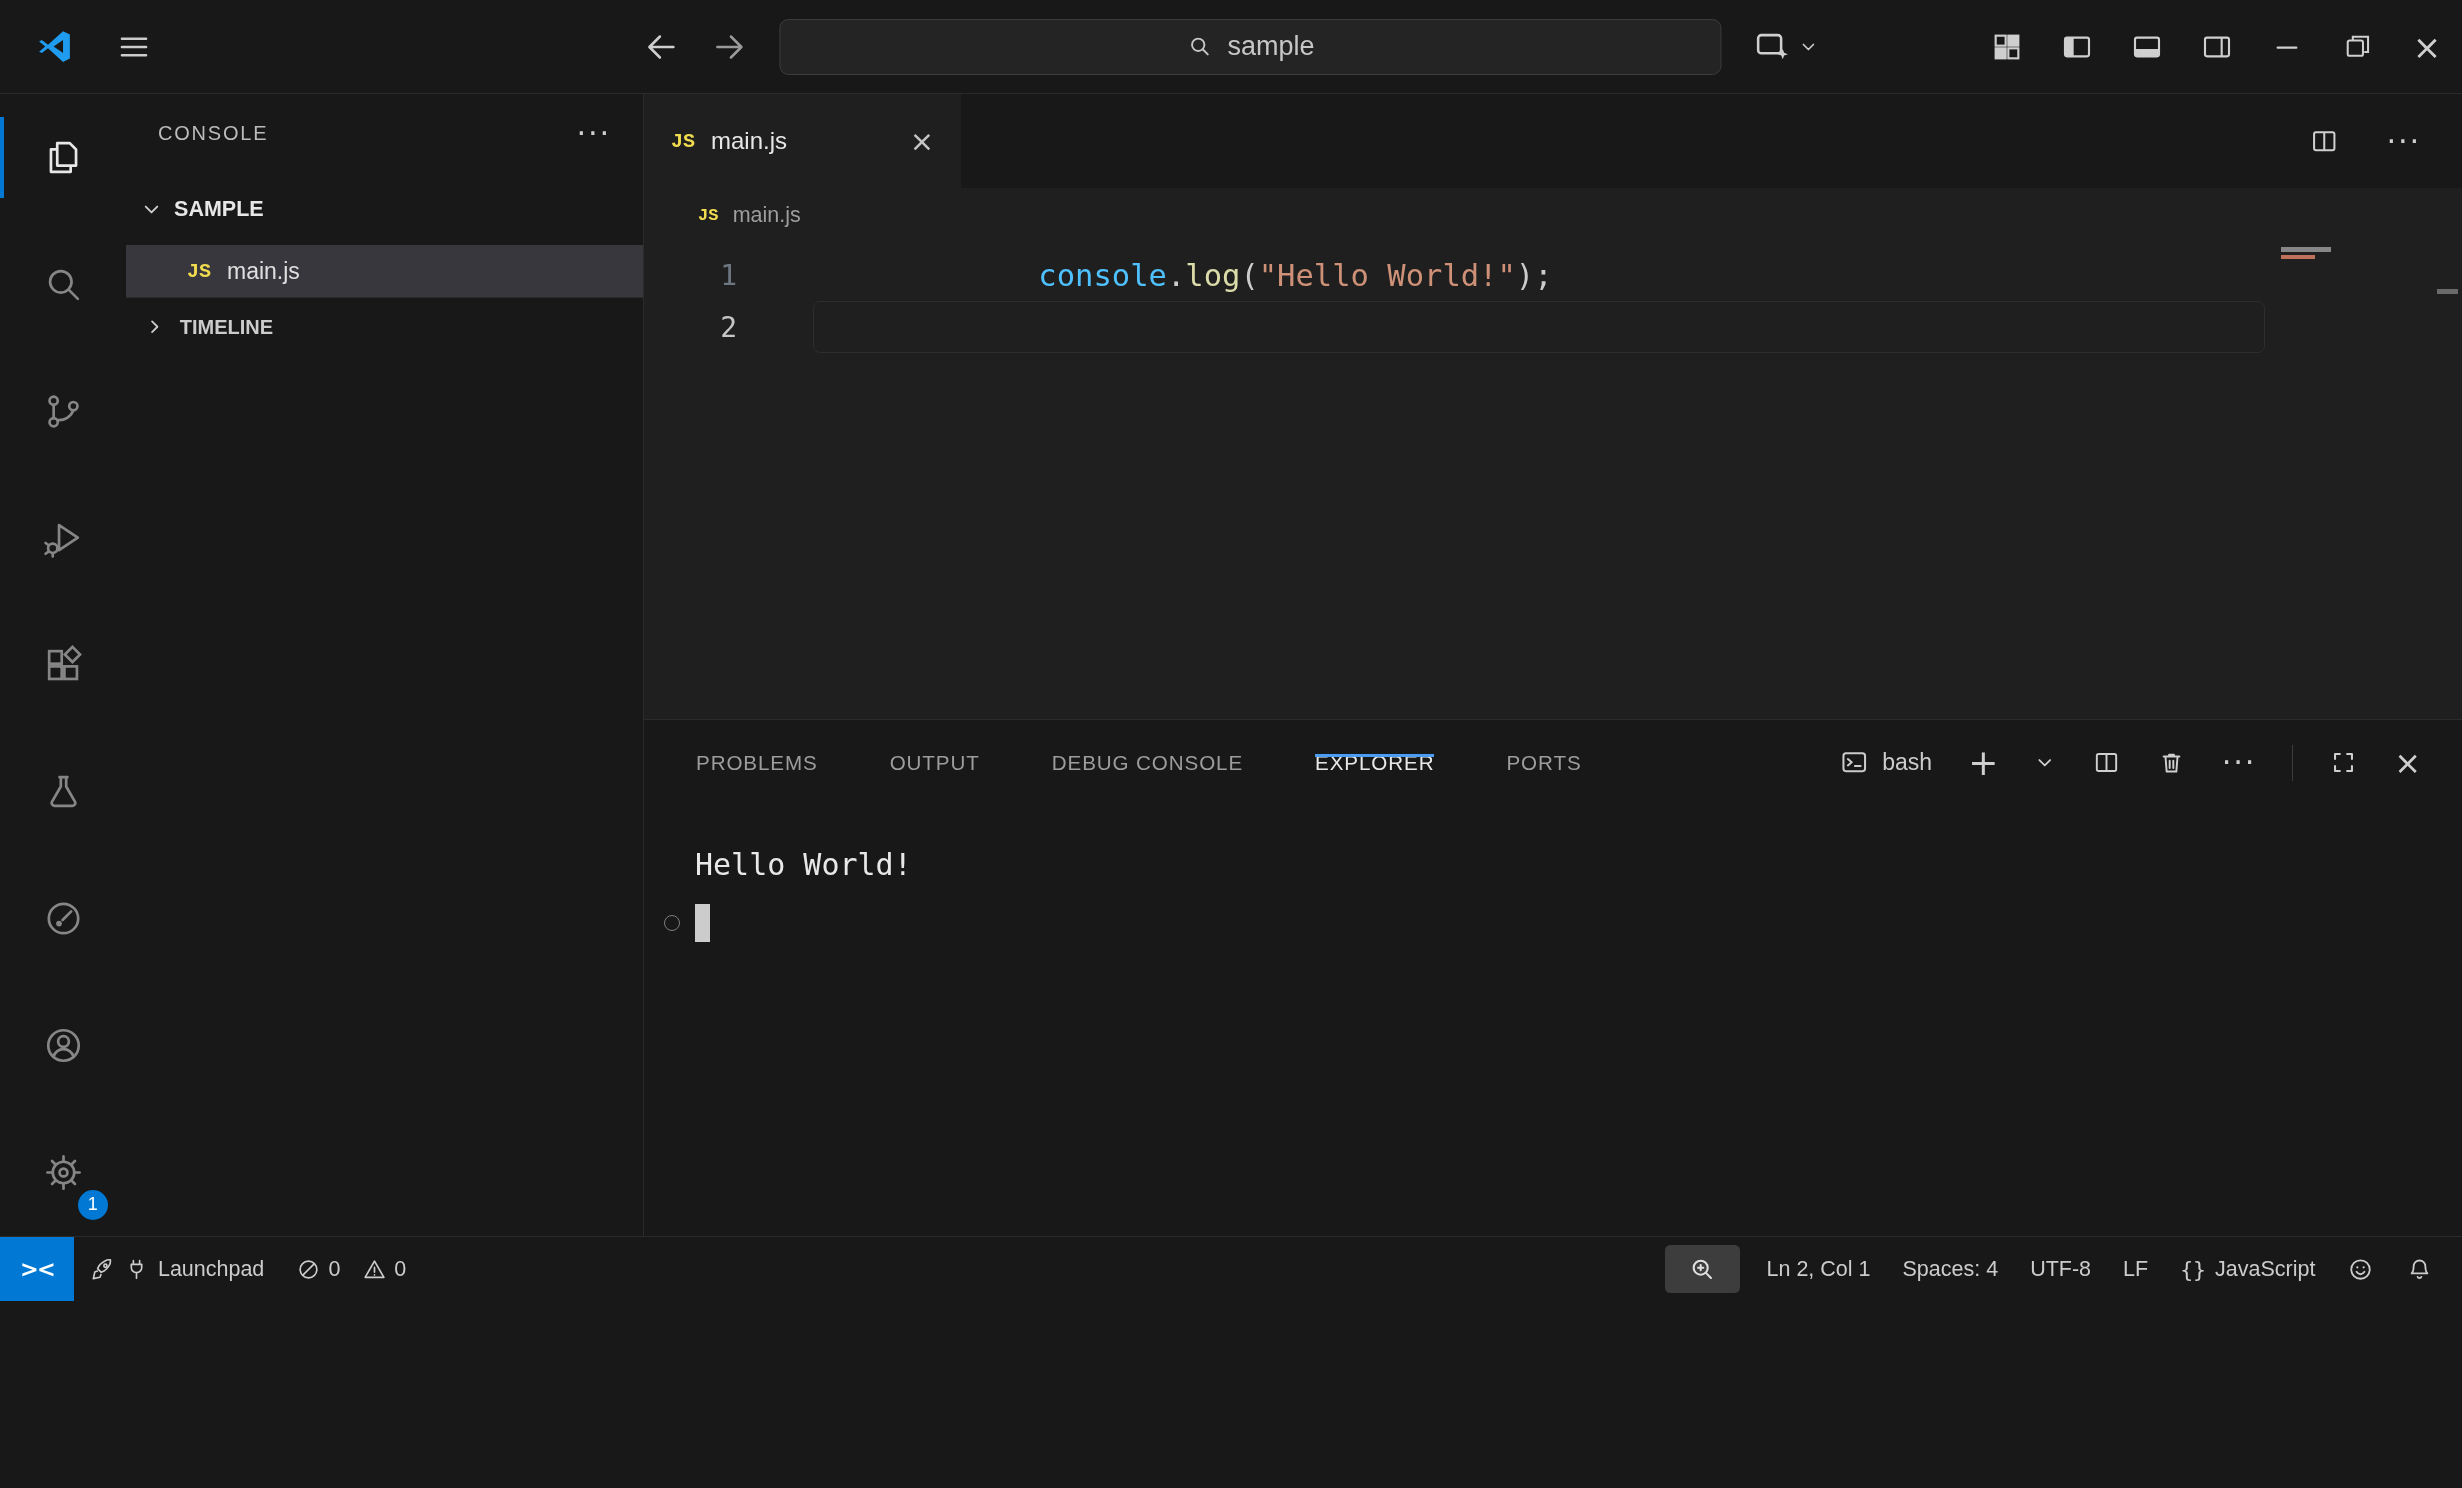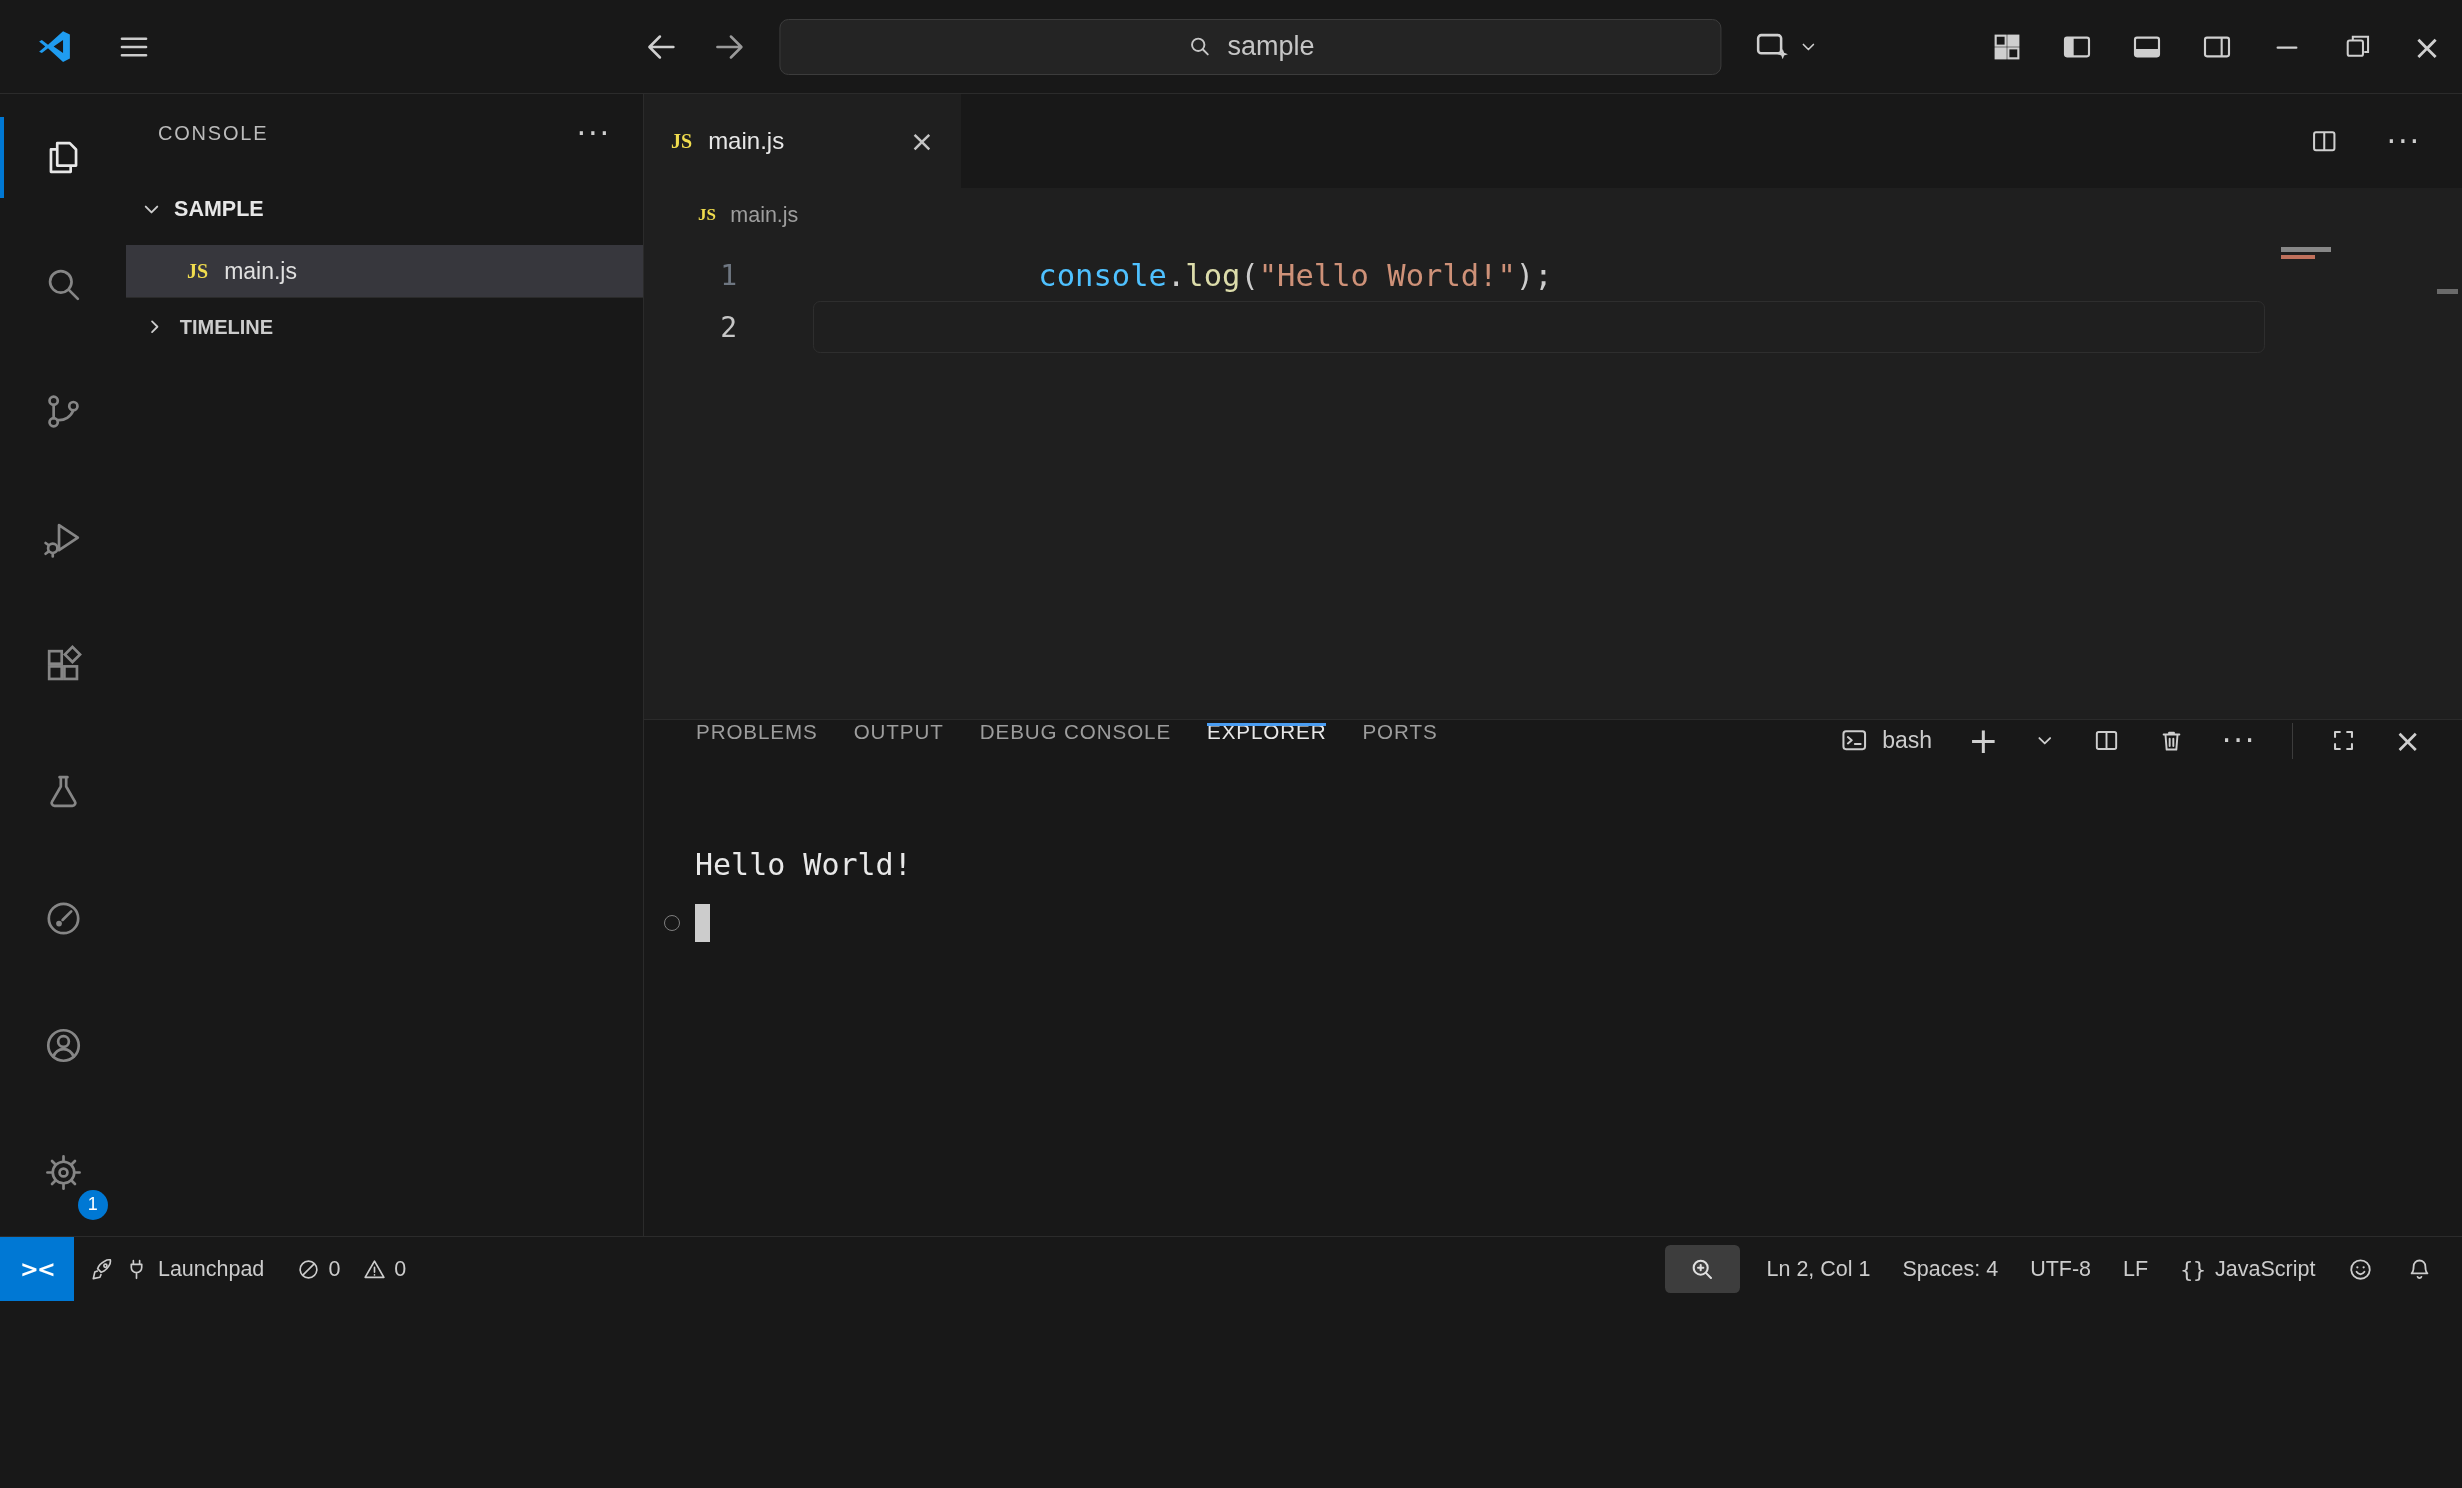--- a/index.html
+++ b/index.html
@@ -49,21 +49,21 @@
   .sidebar { flex:0 0 518px; display:flex; flex-direction:column;
     background:var(--window-bg,#181818); border-right:0.9px solid var(--border,#2b2b2b); }
   .sb-header { flex:0 0 79px; display:flex; align-items:center; padding:0 32px; }
   .sb-title { font-size:20px; letter-spacing:1.8px; color:#bbbbbb; }
   .sb-more { margin-left:auto; font-size:30.5px; color:#cfcfcf; letter-spacing:1.8px; }
   .sb-section { flex:0 0 72px; display:flex; align-items:center; gap:10.8px; padding-left:14.3px;
     font-size:21.5px; font-weight:bold; color:#e7e7e7; }
   .sb-file { flex:0 0 52px; display:flex; align-items:center; gap:16px; padding-left:61px;
     background:var(--selection-bg,#37373d); }
   .js-badge { color:var(--js-yellow,#f0dc4e); font-weight:bold;
-    font-family:Liberation Serif, serif; font-size:20px; }
+    font-family:Liberation Mono, monospace; font-size:20px; }
   .sb-file-label { font-size:23px; color:#e0e0e0; }
   .sb-collapsed { flex:0 0 59px; border-top:0.9px solid var(--border,#2b2b2b); display:flex;
     align-items:center; gap:14.3px; padding-left:18px; font-size:20px; font-weight:bold; color:#cccccc; }
 
   
   .editor-col { flex:1; display:flex; flex-direction:column; min-width:0; }
   .tabstrip { flex:0 0 94px; display:flex; align-items:stretch; background:var(--window-bg,#181818); }
   .tab { width:317px; display:flex; align-items:center; gap:16px; padding:0 27px;
     background:var(--editor-bg,#1f1f1f); }
   .tab-label { font-size:24px; color:#e7e7e7; }
@@ -85,21 +85,21 @@
   .current-box { position:absolute; left:169px; right:197px; top:59px; height:52px;
     border:1.8px solid #2e2e2e; border-radius:7.2px; z-index:0; }
   .minimap { position:absolute; top:0; right:118px; width:65px; height:100%; }
   .mm-mark1 { position:absolute; top:5.4px; left:1.8px; width:50px; height:4.5px; background:#9a9a9a; opacity:.85; }
   .mm-mark2 { position:absolute; top:12.6px; left:1.8px; width:34px; height:4.5px; background:#c0715c; }
   .overview-dash { position:absolute; top:47px; right:3.6px; width:21.5px; height:5.4px; background:#8a8a8a; opacity:.7; }
 
   
   .panel { flex:0 0 517px; border-top:0.9px solid var(--border,#2b2b2b); display:flex;
     flex-direction:column; background:var(--window-bg,#181818); }
-  .panel-tabs { flex:0 0 85px; display:flex; align-items:flex-start; padding-left:52px; gap:36px; }
+  .panel-tabs { flex:0 0 85px; display:flex; align-items:center; padding-left:52px; gap:72px; }
   .panel-tab { display:flex; align-items:center; font-size:20.6px; letter-spacing:0.9px;
     color:#9d9d9d; position:relative; }
   .panel-tab.active { color:#e7e7e7; }
   .panel-tab.active::after { content:""; position:absolute; left:0; right:0; bottom:18px;
     height:2.7px; background:#4a9df2; }
   .panel-actions { margin-left:auto; display:flex; align-items:center; gap:36px;
     padding-right:41px; color:#cfcfcf; }
   .bash-item { display:flex; align-items:center; gap:12.6px; font-size:23px; color:#cccccc; }
   .v-div { width:0.9px; height:36px; background:#3c3c3c; }
   .panel-close { font-size:32px; }

